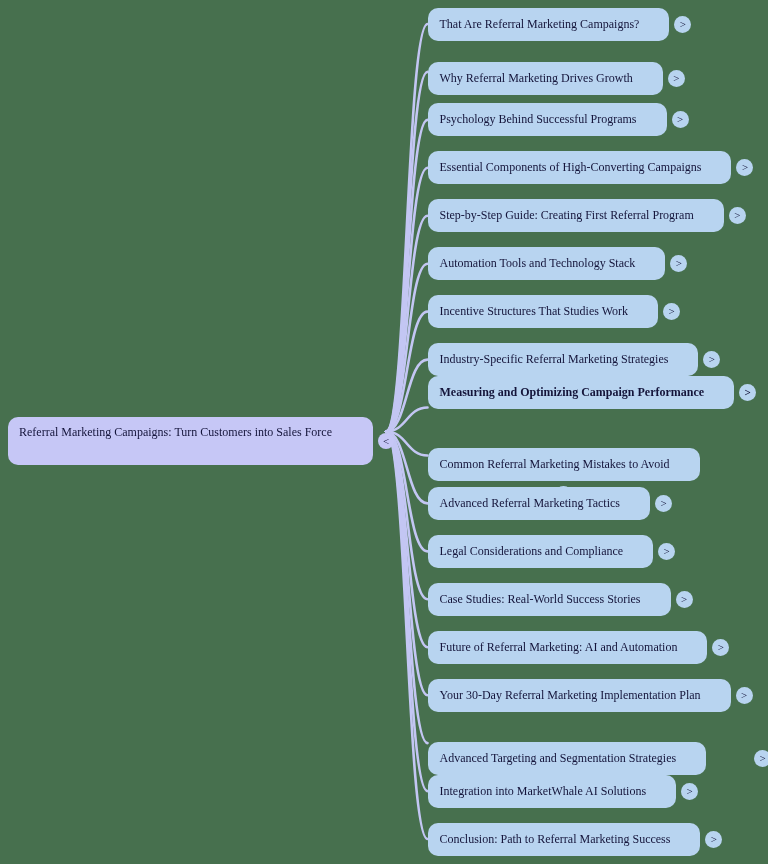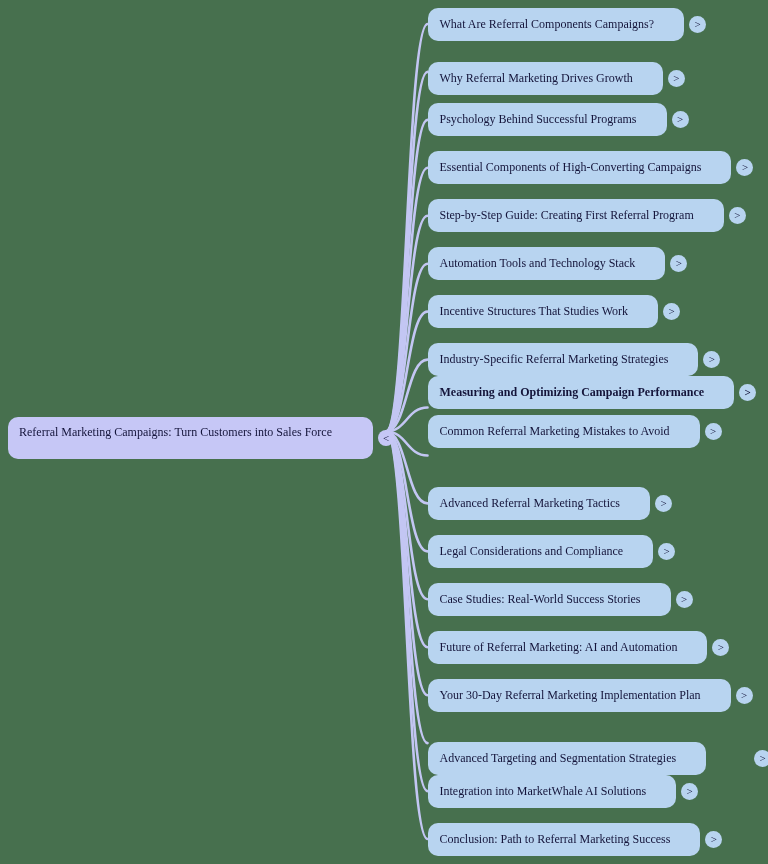--- a/index.html
+++ b/index.html
@@ -26,21 +26,21 @@
     position: absolute;
     left: 8px;
     top: 417px;
     display: flex;
     align-items: center;
     gap: 5px;
   }
   #root-node {
     box-sizing: border-box;
     width: 365px;
-    height: 42px;
+    height: 48px;
     line-height: 30px;
     padding: 0 40px 0 11px;
     background: var(--rootFill, #c6c7f6);
     border-radius: 10px;
     color: var(--text, #14143a);
     font-size: 12px;
     white-space: nowrap;
   }
   #root-btn {
     flex: 0 0 auto;
@@ -113,21 +113,21 @@
       <path d="M 386 431.5 C 406.75 431.5, 406.75 839.0, 427.5 839.0"></path>
     </svg>
 
   <div id="root-group">
     <div id="root-node">Referral Marketing Campaigns: Turn Customers into Sales Force</div>
     <div id="root-btn">&lt;</div>
   </div>
 
   <div id="children">
       <div class="child-row" style="top: 7.5px;">
-        <div class="child-node">What Are Referral Components Campaigns?</div>
+        <div class="child-node">That Are Referral Marketing Campaigns?</div>
         <div class="expand-btn">&gt;</div>
       </div>
       <div class="child-row" style="top: 62px;">
         <div class="child-node">Why Referral Marketing Drives Growth</div>
         <div class="expand-btn">&gt;</div>
       </div>
       <div class="child-row" style="top: 103.4px;">
         <div class="child-node">Psychology Behind Successful Programs</div>
         <div class="expand-btn">&gt;</div>
       </div>
@@ -148,21 +148,21 @@
         <div class="expand-btn">&gt;</div>
       </div>
       <div class="child-row" style="top: 343.1px; justify-content: flex-end;">
         <div class="child-node">Industry-Specific Referral Marketing Strategies</div>
         <div class="expand-btn">&gt;</div>
       </div>
       <div class="child-row" style="top: 376px; font-weight: bold;">
         <div class="child-node">Measuring and Optimizing Campaign Performance</div>
         <div class="expand-btn">&gt;</div>
       </div>
-      <div class="child-row" style="top: 415px;">
+      <div class="child-row" style="top: 448px; flex-direction: column;">
         <div class="child-node">Common Referral Marketing Mistakes to Avoid</div>
         <div class="expand-btn">&gt;</div>
       </div>
       <div class="child-row" style="top: 486.9px;">
         <div class="child-node">Advanced Referral Marketing Tactics</div>
         <div class="expand-btn">&gt;</div>
       </div>
       <div class="child-row" style="top: 534.9px;">
         <div class="child-node">Legal Considerations and Compliance</div>
         <div class="expand-btn">&gt;</div>

